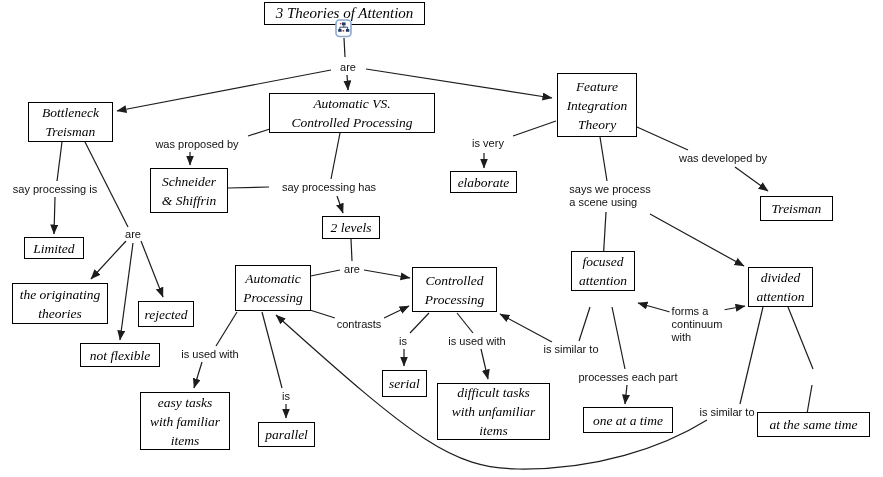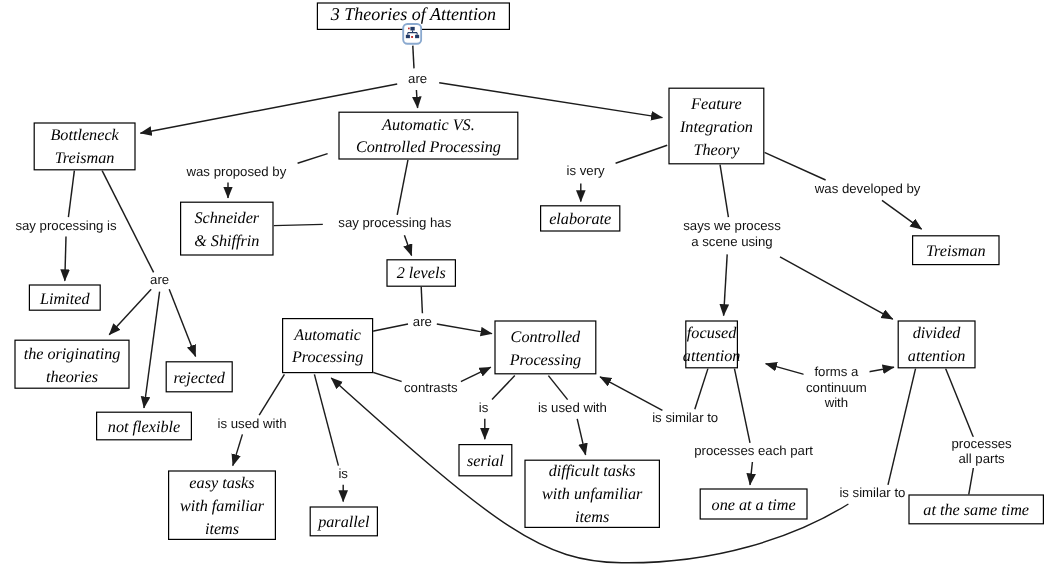--- a/index.html
+++ b/index.html
@@ -6,21 +6,21 @@
   .canvas{position:relative;width:883px;height:477px;background:#ffffff;overflow:hidden;
           font-family:"Liberation Sans","DejaVu Sans",sans-serif;}
   svg.edges{position:absolute;left:0;top:0;z-index:0;}
   .e{stroke:#1c1c1c;stroke-width:1.2;fill:none;}
   .concept{position:absolute;box-sizing:border-box;border:1px solid #000;background:#fff;
            display:flex;align-items:center;justify-content:center;text-align:center;
            font-family:"Liberation Serif","DejaVu Serif",serif;font-size:13.5px;line-height:19px;
            white-space:pre-line;color:#000;z-index:2;font-style:italic;}
   .concept.title{font-size:15px;}
   .label{position:absolute;transform:translate(-50%,-50%);font-size:11px;line-height:13px;
-         text-align:center;white-space:pre-line;color:#111;background:#fff;padding:0 2px;z-index:1;}
+         white-space:pre-line;color:#111;background:#fff;padding:0 2px;z-index:1;}
   .map-icon{position:absolute;left:335px;top:19px;width:17px;height:19px;z-index:3;}
 </style>
 </head>
 <body>
 
 <div class="canvas">
 
   <svg class="edges" width="883" height="477">
     <defs>
       <marker id="arr" markerWidth="11" markerHeight="9" refX="9.5" refY="4" orient="auto" markerUnits="userSpaceOnUse">
@@ -83,40 +83,40 @@
     <rect x="7" y="3.4" width="3.6" height="3" fill="#223a66"></rect>
     <rect x="5" y="4" width="1.4" height="1.4" fill="#c03030"></rect>
     <path d="M8.8 6.4 V8.2 M4.8 8.2 H12.6 M4.8 8.2 V10 M12.6 8.2 V10" stroke="#223a66" stroke-width="0.9" fill="none"></path>
     <rect x="3.2" y="10" width="3.4" height="2.8" fill="#223a66"></rect>
     <rect x="10.9" y="10" width="3.4" height="2.8" fill="#223a66"></rect>
     <rect x="7.6" y="11" width="1.6" height="1.6" fill="#c03030"></rect>
   </svg>
 
   <div class="concept" style="left:28px;top:102px;width:85px;height:40px">Bottleneck
 Treisman</div>
-  <div class="concept" style="left:282px;top:93px;width:150px;height:40px">Automatic VS.
+  <div class="concept" style="left:269px;top:93px;width:166px;height:40px">Automatic VS.
 Controlled Processing</div>
   <div class="concept" style="left:557px;top:73px;width:80px;height:64px">Feature
 Integration
 Theory</div>
   <div class="concept" style="left:150px;top:168px;width:78px;height:45px">Schneider
 &amp; Shiffrin</div>
   <div class="concept" style="left:450px;top:171px;width:67px;height:22px">elaborate</div>
   <div class="concept" style="left:760px;top:196px;width:73px;height:25px">Treisman</div>
   <div class="concept" style="left:322px;top:216px;width:58px;height:23px">2 levels</div>
   <div class="concept" style="left:24px;top:237px;width:60px;height:22px">Limited</div>
   <div class="concept" style="left:12px;top:283px;width:96px;height:41px">the originating
 theories</div>
   <div class="concept" style="left:138px;top:301px;width:56px;height:26px">rejected</div>
   <div class="concept" style="left:80px;top:343px;width:80px;height:24px">not flexible</div>
   <div class="concept" style="left:235px;top:265px;width:76px;height:46px">Automatic
 Processing</div>
   <div class="concept" style="left:412px;top:267px;width:85px;height:45px">Controlled
 Processing</div>
-  <div class="concept" style="left:571px;top:267px;width:44px;height:40px">focused
+  <div class="concept" style="left:571px;top:251px;width:64px;height:40px">focused
 attention</div>
   <div class="concept" style="left:748px;top:267px;width:65px;height:40px">divided
 attention</div>
   <div class="concept" style="left:140px;top:392px;width:90px;height:58px">easy tasks
 with familiar
 items</div>
   <div class="concept" style="left:258px;top:422px;width:57px;height:25px">parallel</div>
   <div class="concept" style="left:382px;top:370px;width:45px;height:27px">serial</div>
   <div class="concept" style="left:437px;top:383px;width:113px;height:57px">difficult tasks
 with unfamiliar
@@ -138,15 +138,14 @@
   <div class="label" style="left:210px;top:354px">is used with</div>
   <div class="label" style="left:286px;top:396px">is</div>
   <div class="label" style="left:403px;top:341px">is</div>
   <div class="label" style="left:477px;top:341px">is used with</div>
   <div class="label" style="left:571px;top:349px">is similar to</div>
   <div class="label" style="left:697px;top:324px">forms a
 continuum
 with</div>
   <div class="label" style="left:628px;top:377px">processes each part</div>
   <div class="label" style="left:727px;top:412px">is similar to</div>
-  <div class="label" style="left:818px;top:377px">processes all parts</div>
 
 </div>
 
 </body></html>

